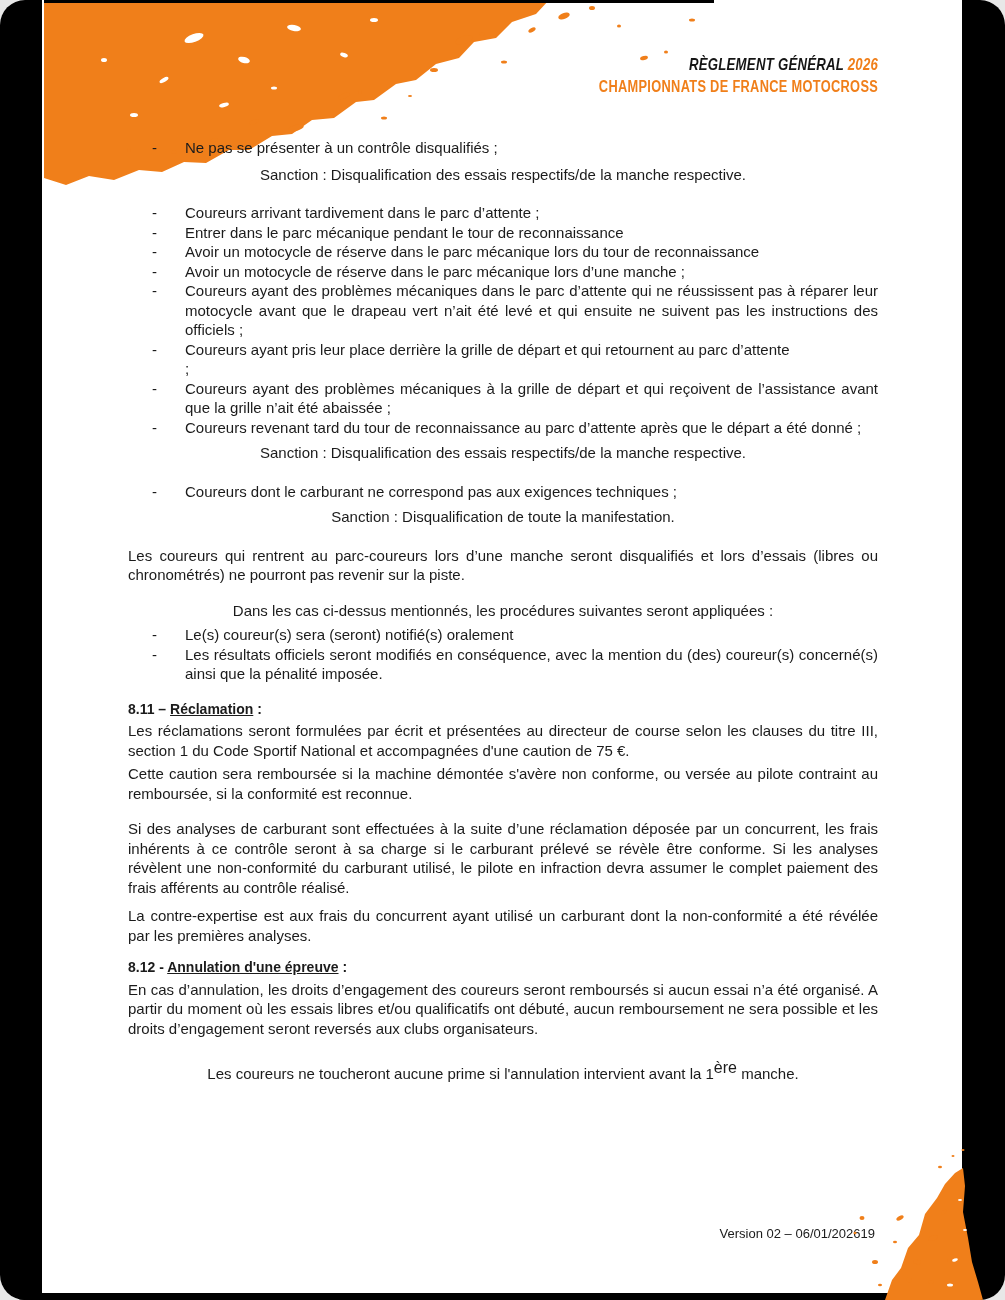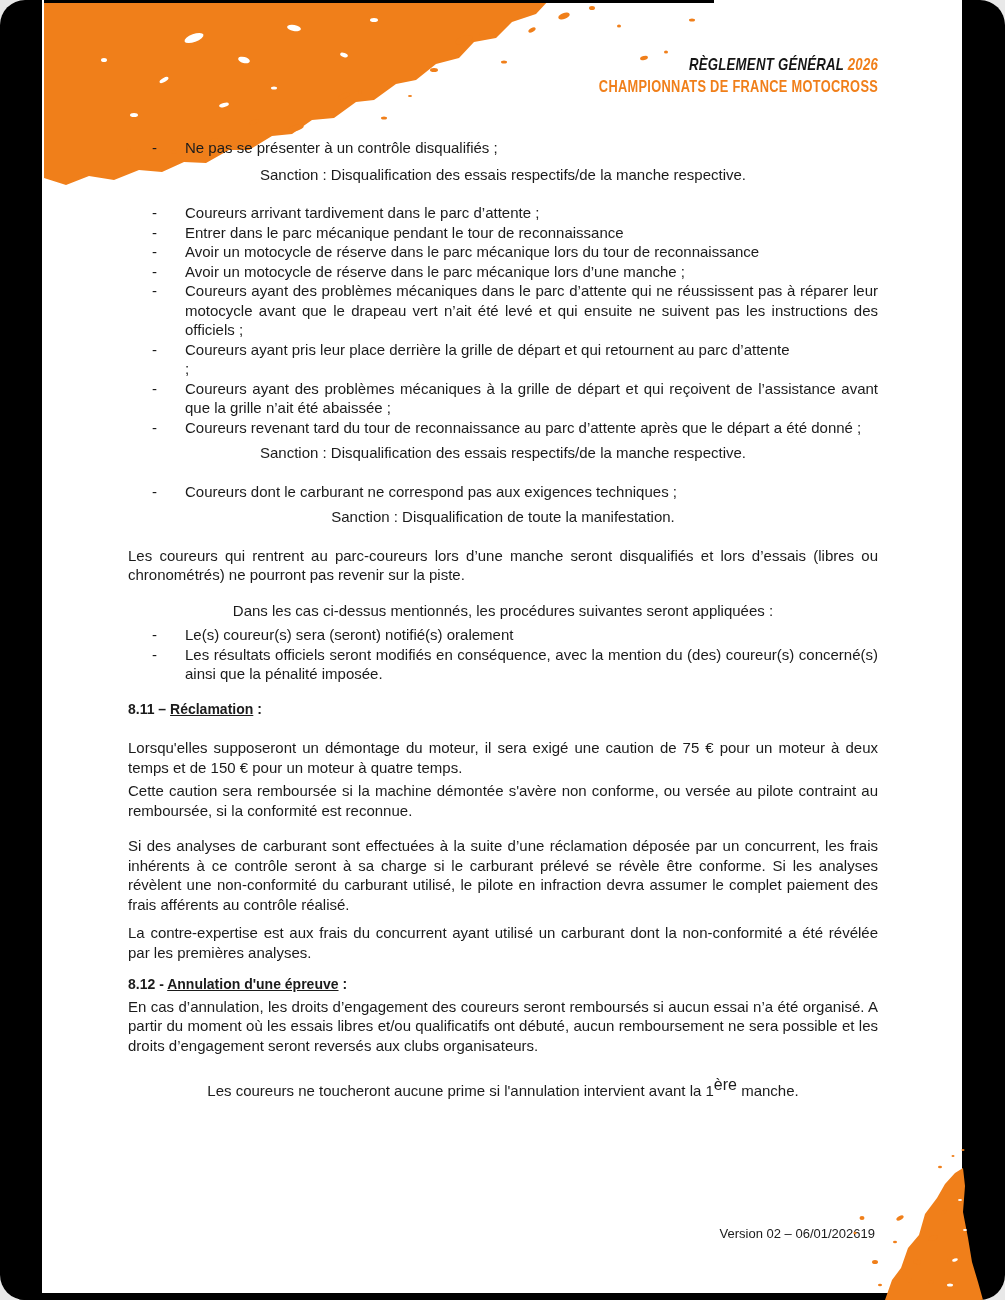--- a/index.html
+++ b/index.html
@@ -164,21 +164,21 @@
         <div class="brow">
           <span class="dash">-</span>
           <div class="btxt">Les résultats officiels seront modifiés en conséquence, avec la mention du (des) coureur(s) concerné(s) ainsi que la pénalité imposée.</div>
         </div>
       </div>
 
       <div class="heading mt16">
         <span>8.11 – </span><span class="hu">Réclamation</span><span> :</span>
       </div>
 
-      <div class="para mt19">Lorsqu'elles supposeront un démontage du moteur, il sera exigé une caution de 75 € pour un moteur à deux temps et de 150 € pour un moteur à quatre temps.</div>
+      <div class="para mt2">Les réclamations seront formulées par écrit et présentées au directeur de course selon les clauses du titre III, section 1 du Code Sportif National et accompagnées d'une caution de 75 €.</div>
       <div class="para mt4">Cette caution sera remboursée si la machine démontée s'avère non conforme, ou versée au pilote contraint au remboursée, si la conformité est reconnue.</div>
       <div class="para mt16">Si des analyses de carburant sont effectuées à la suite d’une réclamation déposée par un concurrent, les frais inhérents à ce contrôle seront à sa charge si le carburant prélevé se révèle être conforme. Si les analyses révèlent une non-conformité du carburant utilisé, le pilote en infraction devra assumer le complet paiement des frais afférents au contrôle réalisé.</div>
       <div class="para mt9">La contre-expertise est aux frais du concurrent ayant utilisé un carburant dont la non-conformité a été révélée par les premières analyses.</div>
 
       <div class="heading mt23">
         <span>8.12 - </span><span class="hu">Annulation d'une épreuve</span><span> :</span>
       </div>
 
       <div class="para mt2">En cas d’annulation, les droits d’engagement des coureurs seront remboursés si aucun essai n’a été organisé. A partir du moment où les essais libres et/ou qualificatifs ont débuté, aucun remboursement ne sera possible et les droits d’engagement seront reversés aux clubs organisateurs.</div>
 

